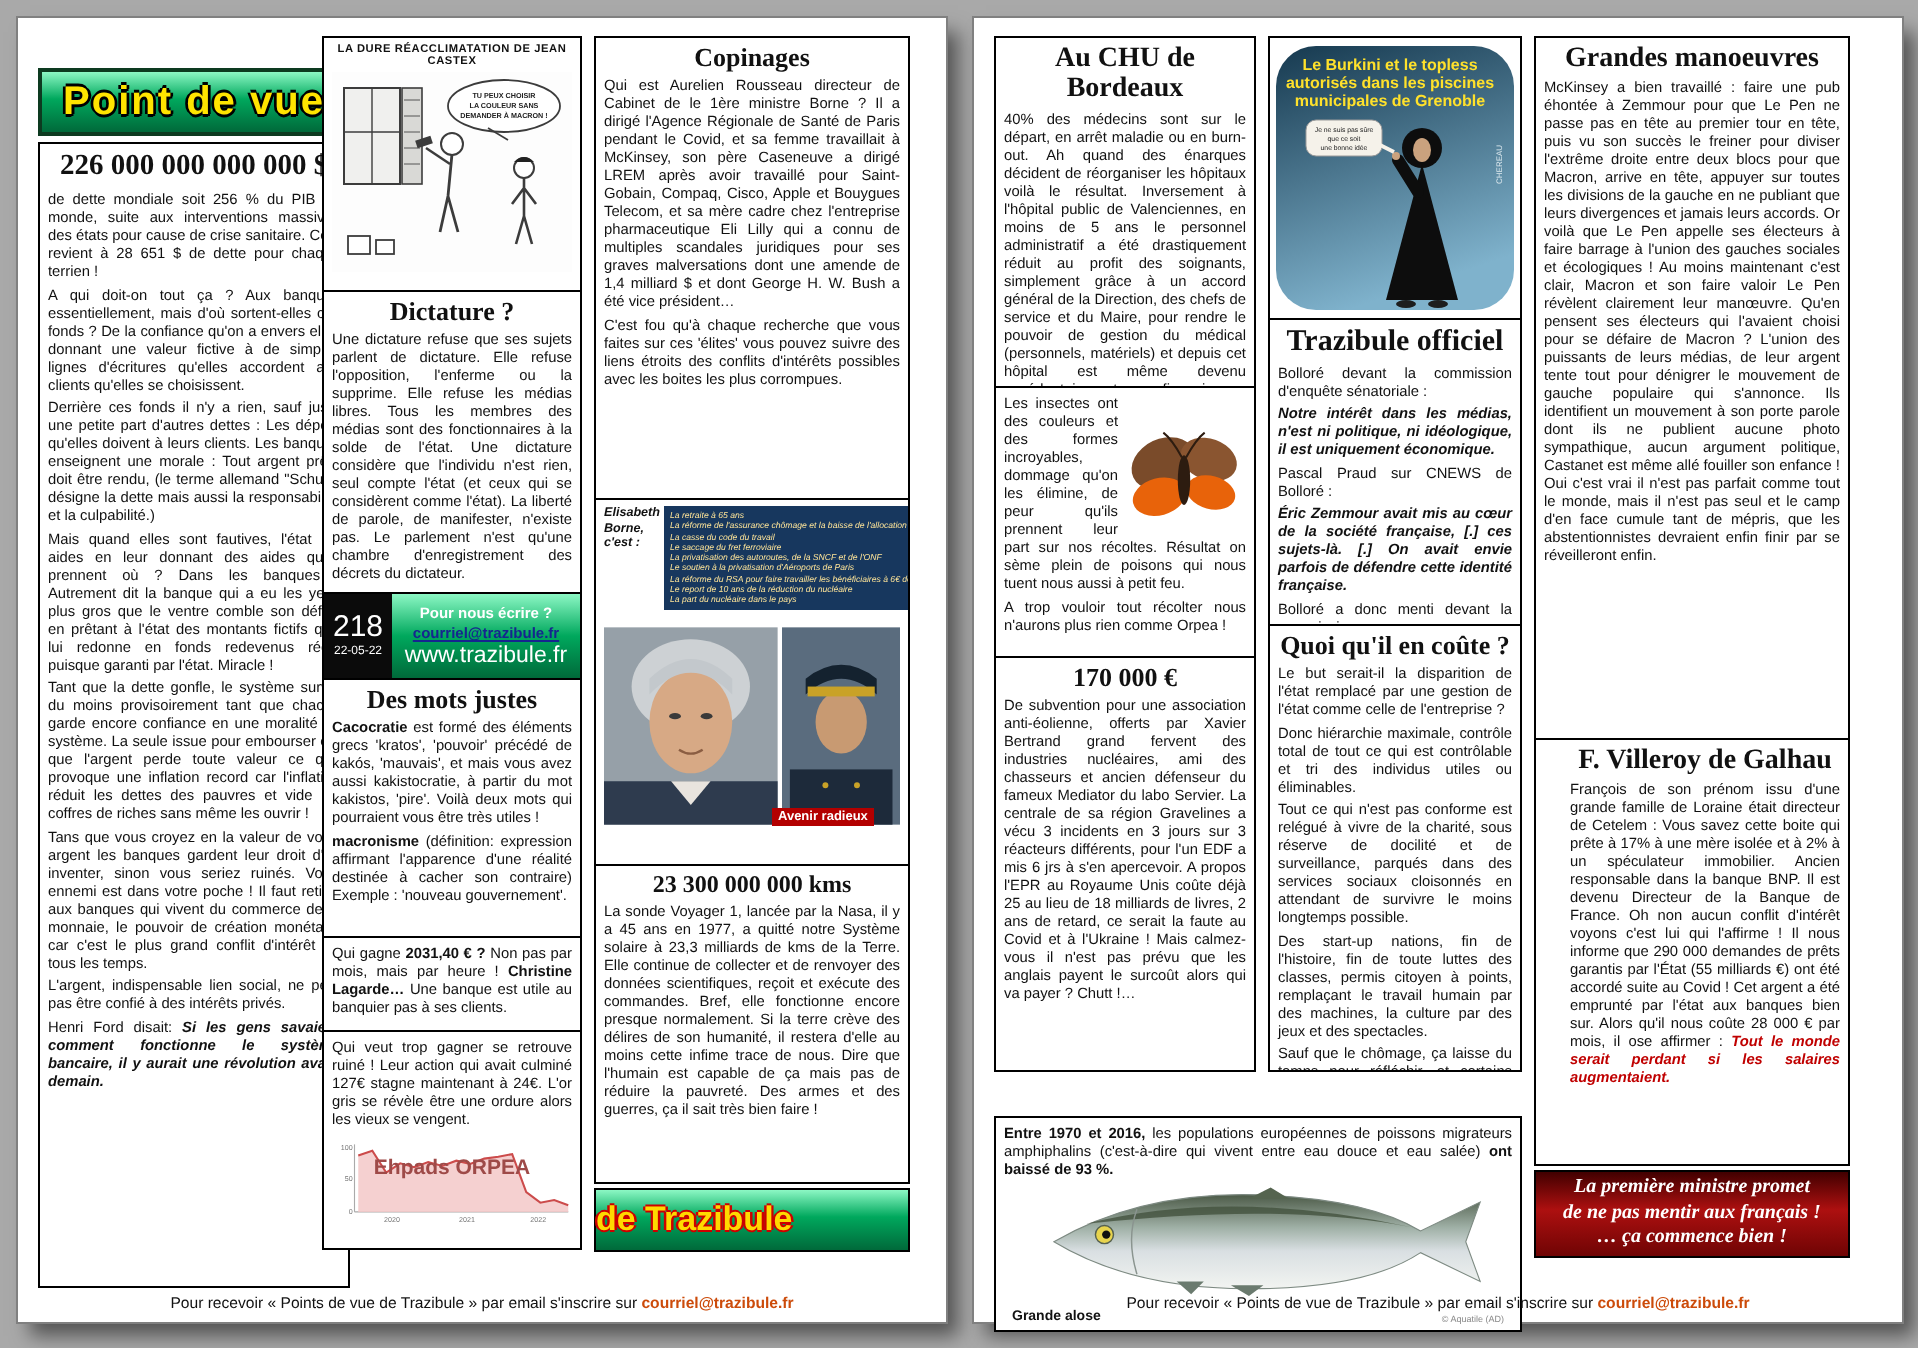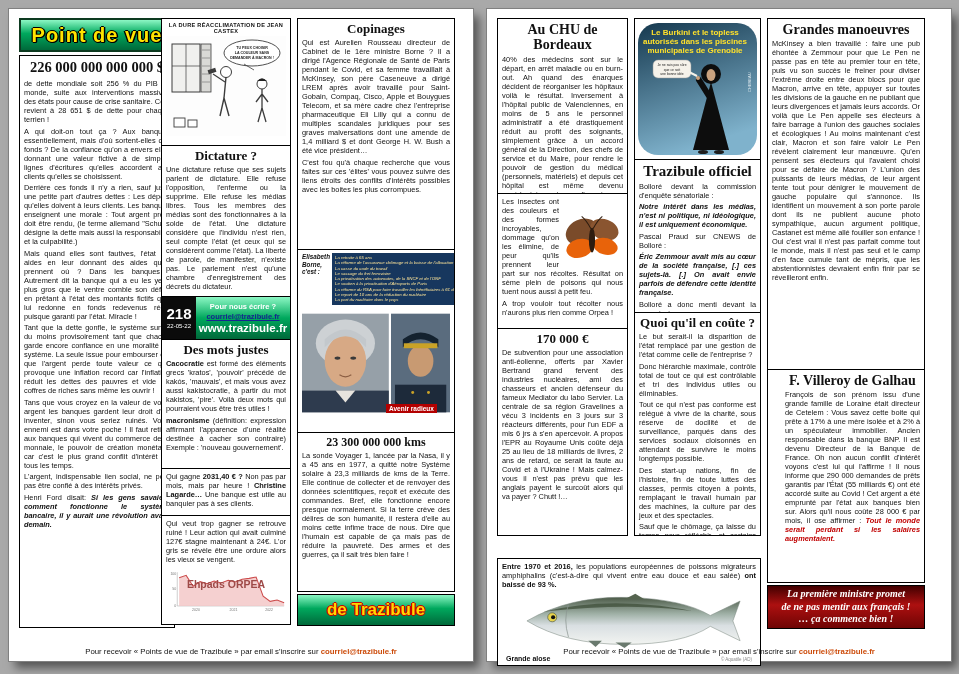--- a/index.html
+++ b/index.html
@@ -20,28 +20,28 @@
   .h{font-family:"Liberation Serif",serif;font-weight:bold;text-align:center;margin:0 0 2px 0;line-height:1.1;}
   .h14{font-size:14px;} .h13{font-size:13px;} .h12{font-size:12px;} .h15{font-size:15px;}
   .masthead{height:30px;border:2px solid #0d3a20;background:linear-gradient(180deg,#8cf7c4 0%,#00a85d 45%,#00693a 100%);
             display:flex;align-items:center;justify-content:center;margin-bottom:3px;}
   .masthead span{font-size:20px;font-weight:bold;letter-spacing:1px;color:#ffe400;
             text-shadow:-1.4px 0 #000,1.4px 0 #000,0 -1.4px #000,0 1.4px #000,1px 1px #000;}
   .headline{font-family:"Liberation Serif",serif;font-weight:bold;font-size:14.5px;text-align:center;margin:0 0 3px 0;}
   .comic-title{font-size:5.6px;font-weight:bold;text-align:center;letter-spacing:.3px;margin:0 0 1px 0;}
   .contact{display:flex;height:100%;background:linear-gradient(180deg,#8cf7c4,#00a85d 50%,#00693a);}
   .contact-left{width:34px;background:#0b0b0b;color:#fff;text-align:center;display:flex;flex-direction:column;justify-content:center;}
-  .contact-num{font-size:15px;font-weight:bold;line-height:16px;}
+  .contact-num{font-size:15px;font-weight:normal;line-height:16px;}
   .contact-date{font-size:6px;line-height:8px;}
   .contact-right{flex:1;text-align:center;display:flex;flex-direction:column;justify-content:center;gap:1px;}
   .contact-write{font-size:7.5px;font-weight:bold;color:#fff;}
   .contact-email{font-size:7.5px;font-weight:bold;color:#16258f;text-decoration:underline;}
-  .contact-site{font-size:11.5px;font-weight:bold;color:#fff;text-decoration:none;}
+  .contact-site{font-size:11.5px;font-weight:normal;color:#fff;text-decoration:none;}
   .banner-green{height:100%;border:1px solid #000;background:linear-gradient(180deg,#8cf7c4,#00a85d 45%,#00693a);
-            display:flex;align-items:center;justify-content:center;box-sizing:border-box;}
+            display:flex;align-items:center;justify-content:flex-start;box-sizing:border-box;}
   .banner-green span{font-size:17px;font-weight:bold;color:#ffd900;
             text-shadow:-1.2px 0 #c00,1.2px 0 #c00,0 -1.2px #c00,0 1.2px #c00;}
   .banner-red{background:linear-gradient(180deg,#420000,#ad1010 45%,#6f0404);border:1px solid #000;
             display:flex;flex-direction:column;align-items:center;justify-content:center;box-sizing:border-box;font-family:Liberation Serif, serif;}
   .banner-red div{font-size:10px;font-weight:bold;font-style:italic;color:#fff;line-height:12.5px;}
   .footer{position:absolute;bottom:5px;left:0;width:100%;text-align:center;font-size:7.8px;margin-top:32px;}
   .footer a{color:#cc4b0a;text-decoration:none;font-weight:bold;}
   .tick{font-size:3.8px;fill:#777;font-family:"Liberation Sans",sans-serif;}
   .chart-title{position:absolute;left:0;right:0;top:62px;text-align:center;font-size:10.5px;font-weight:bold;color:#9e4a48;}
   .borne-row{display:flex;gap:2px;margin-bottom:2px;}
@@ -53,21 +53,21 @@
   .bubble-txt{font-size:3.6px;font-weight:bold;fill:#222;font-family:"Liberation Sans",sans-serif;}
   .fish-caption{position:absolute;left:8px;bottom:3px;font-size:7px;font-weight:bold;}
   .fish-credit{position:absolute;right:8px;bottom:3px;font-size:4.5px;color:#888;}
   .lead-b{font-weight:bold;}
 </style>
 </head>
 <body>
 
 <div class="page" id="page-left">
 
-  <div class="col" style="left:10px;width:156px;">
+  <div class="col" style="left:10px;width:156px;margin-top:16px;">
     <div class="masthead">
       <span>Point de vue</span>
     </div>
     <div class="box" style="height:573px;">
       <div class="headline">226 000 000 000 000 $</div>
       <p class="bt">de dette mondiale soit 256 % du PIB du monde, suite aux interventions massives des états pour cause de crise sanitaire. Cela revient à 28 651 $ de dette pour chaque terrien !</p>
       <p class="bt">A qui doit-on tout ça ?  Aux banques essentiellement, mais d'où sortent-elles ces fonds ?  De la confiance qu'on a envers elles donnant une valeur fictive à de simples lignes d'écritures qu'elles accordent aux clients qu'elles se choisissent.</p>
       <p class="bt">Derrière ces fonds il n'y a rien, sauf juste une petite part d'autres dettes : Les dépôts qu'elles doivent à leurs clients. Les banques enseignent une morale : Tout argent prêté doit être rendu, (le terme allemand "Schuld" désigne la dette mais aussi la responsabilité et la culpabilité.)</p>
       <p class="bt">Mais quand elles sont fautives, l'état les aides en leur donnant des aides qu'ils prennent où ?  Dans les banques !  Autrement dit la banque qui a eu les yeux plus gros que le ventre comble son déficit en prêtant à l'état des montants fictifs qu'il lui redonne en fonds redevenus réels puisque garanti par l'état. Miracle !</p>
       <p class="bt">Tant que la dette gonfle, le système survit, du moins provisoirement tant que chacun garde encore confiance en une moralité du système. La seule issue pour embourser est que l'argent perde toute valeur ce que provoque une inflation record car l'inflation réduit les dettes des pauvres et vide les coffres de riches sans même les ouvrir !</p>

